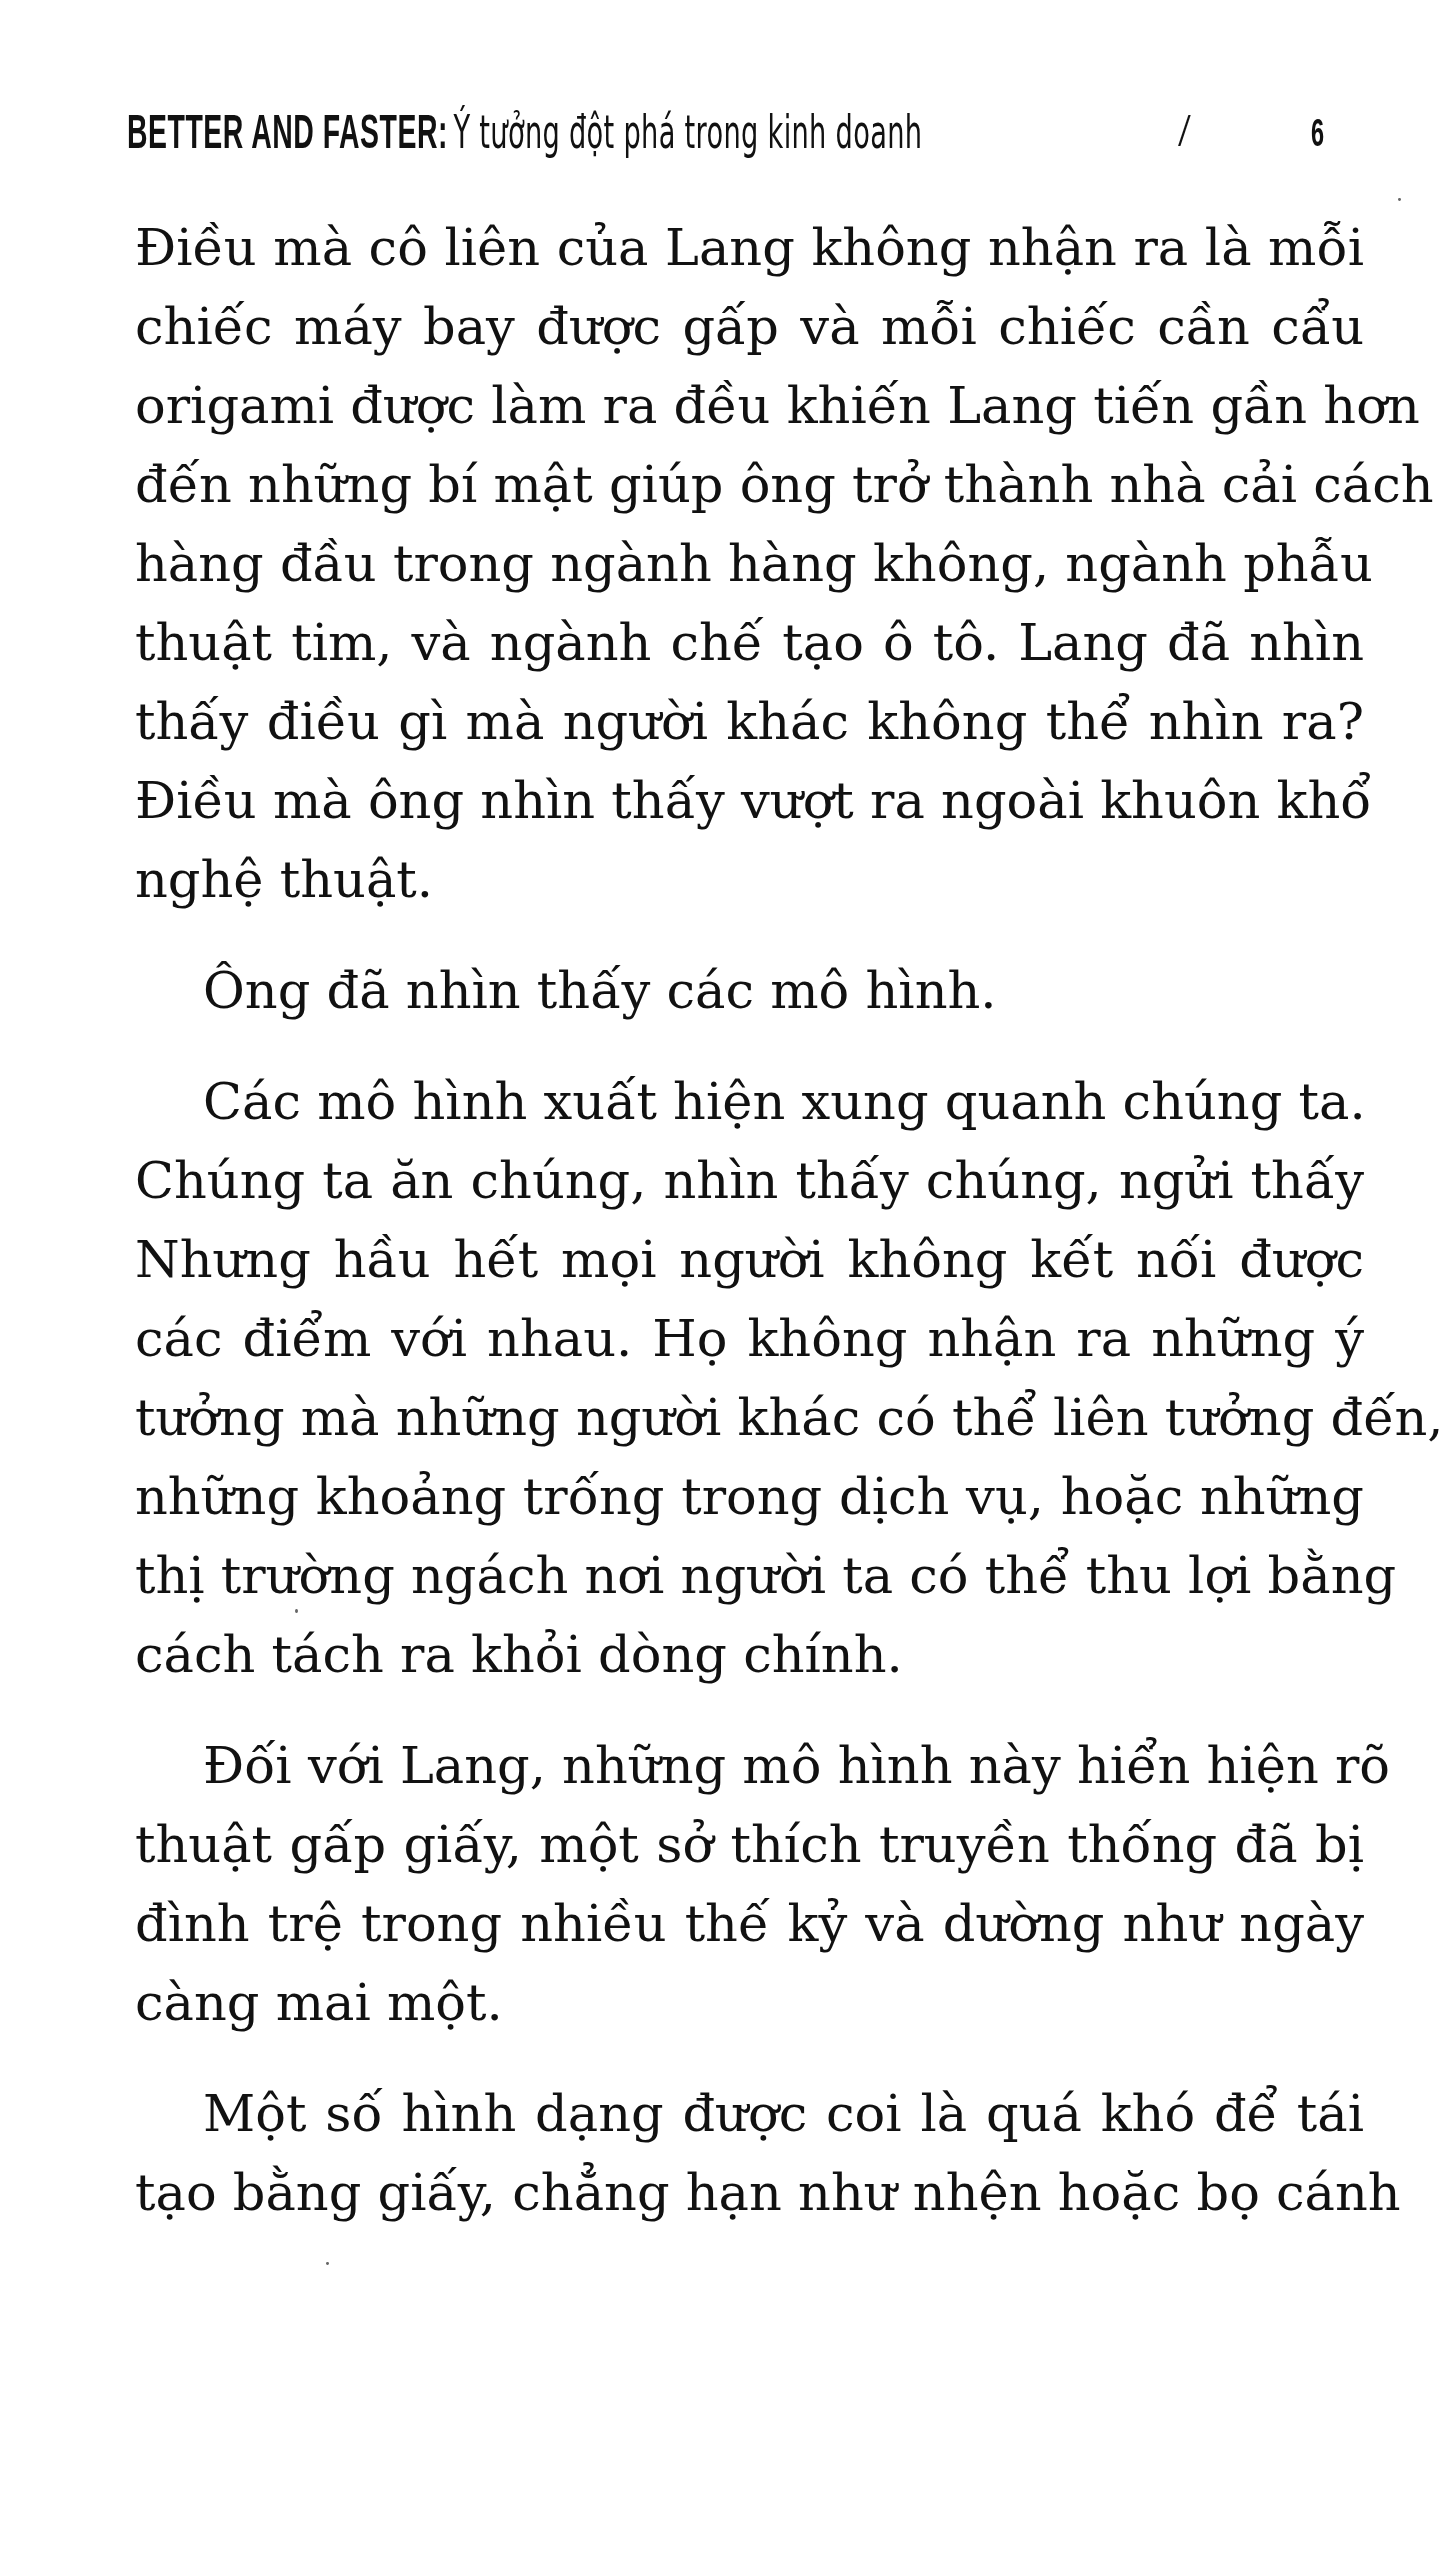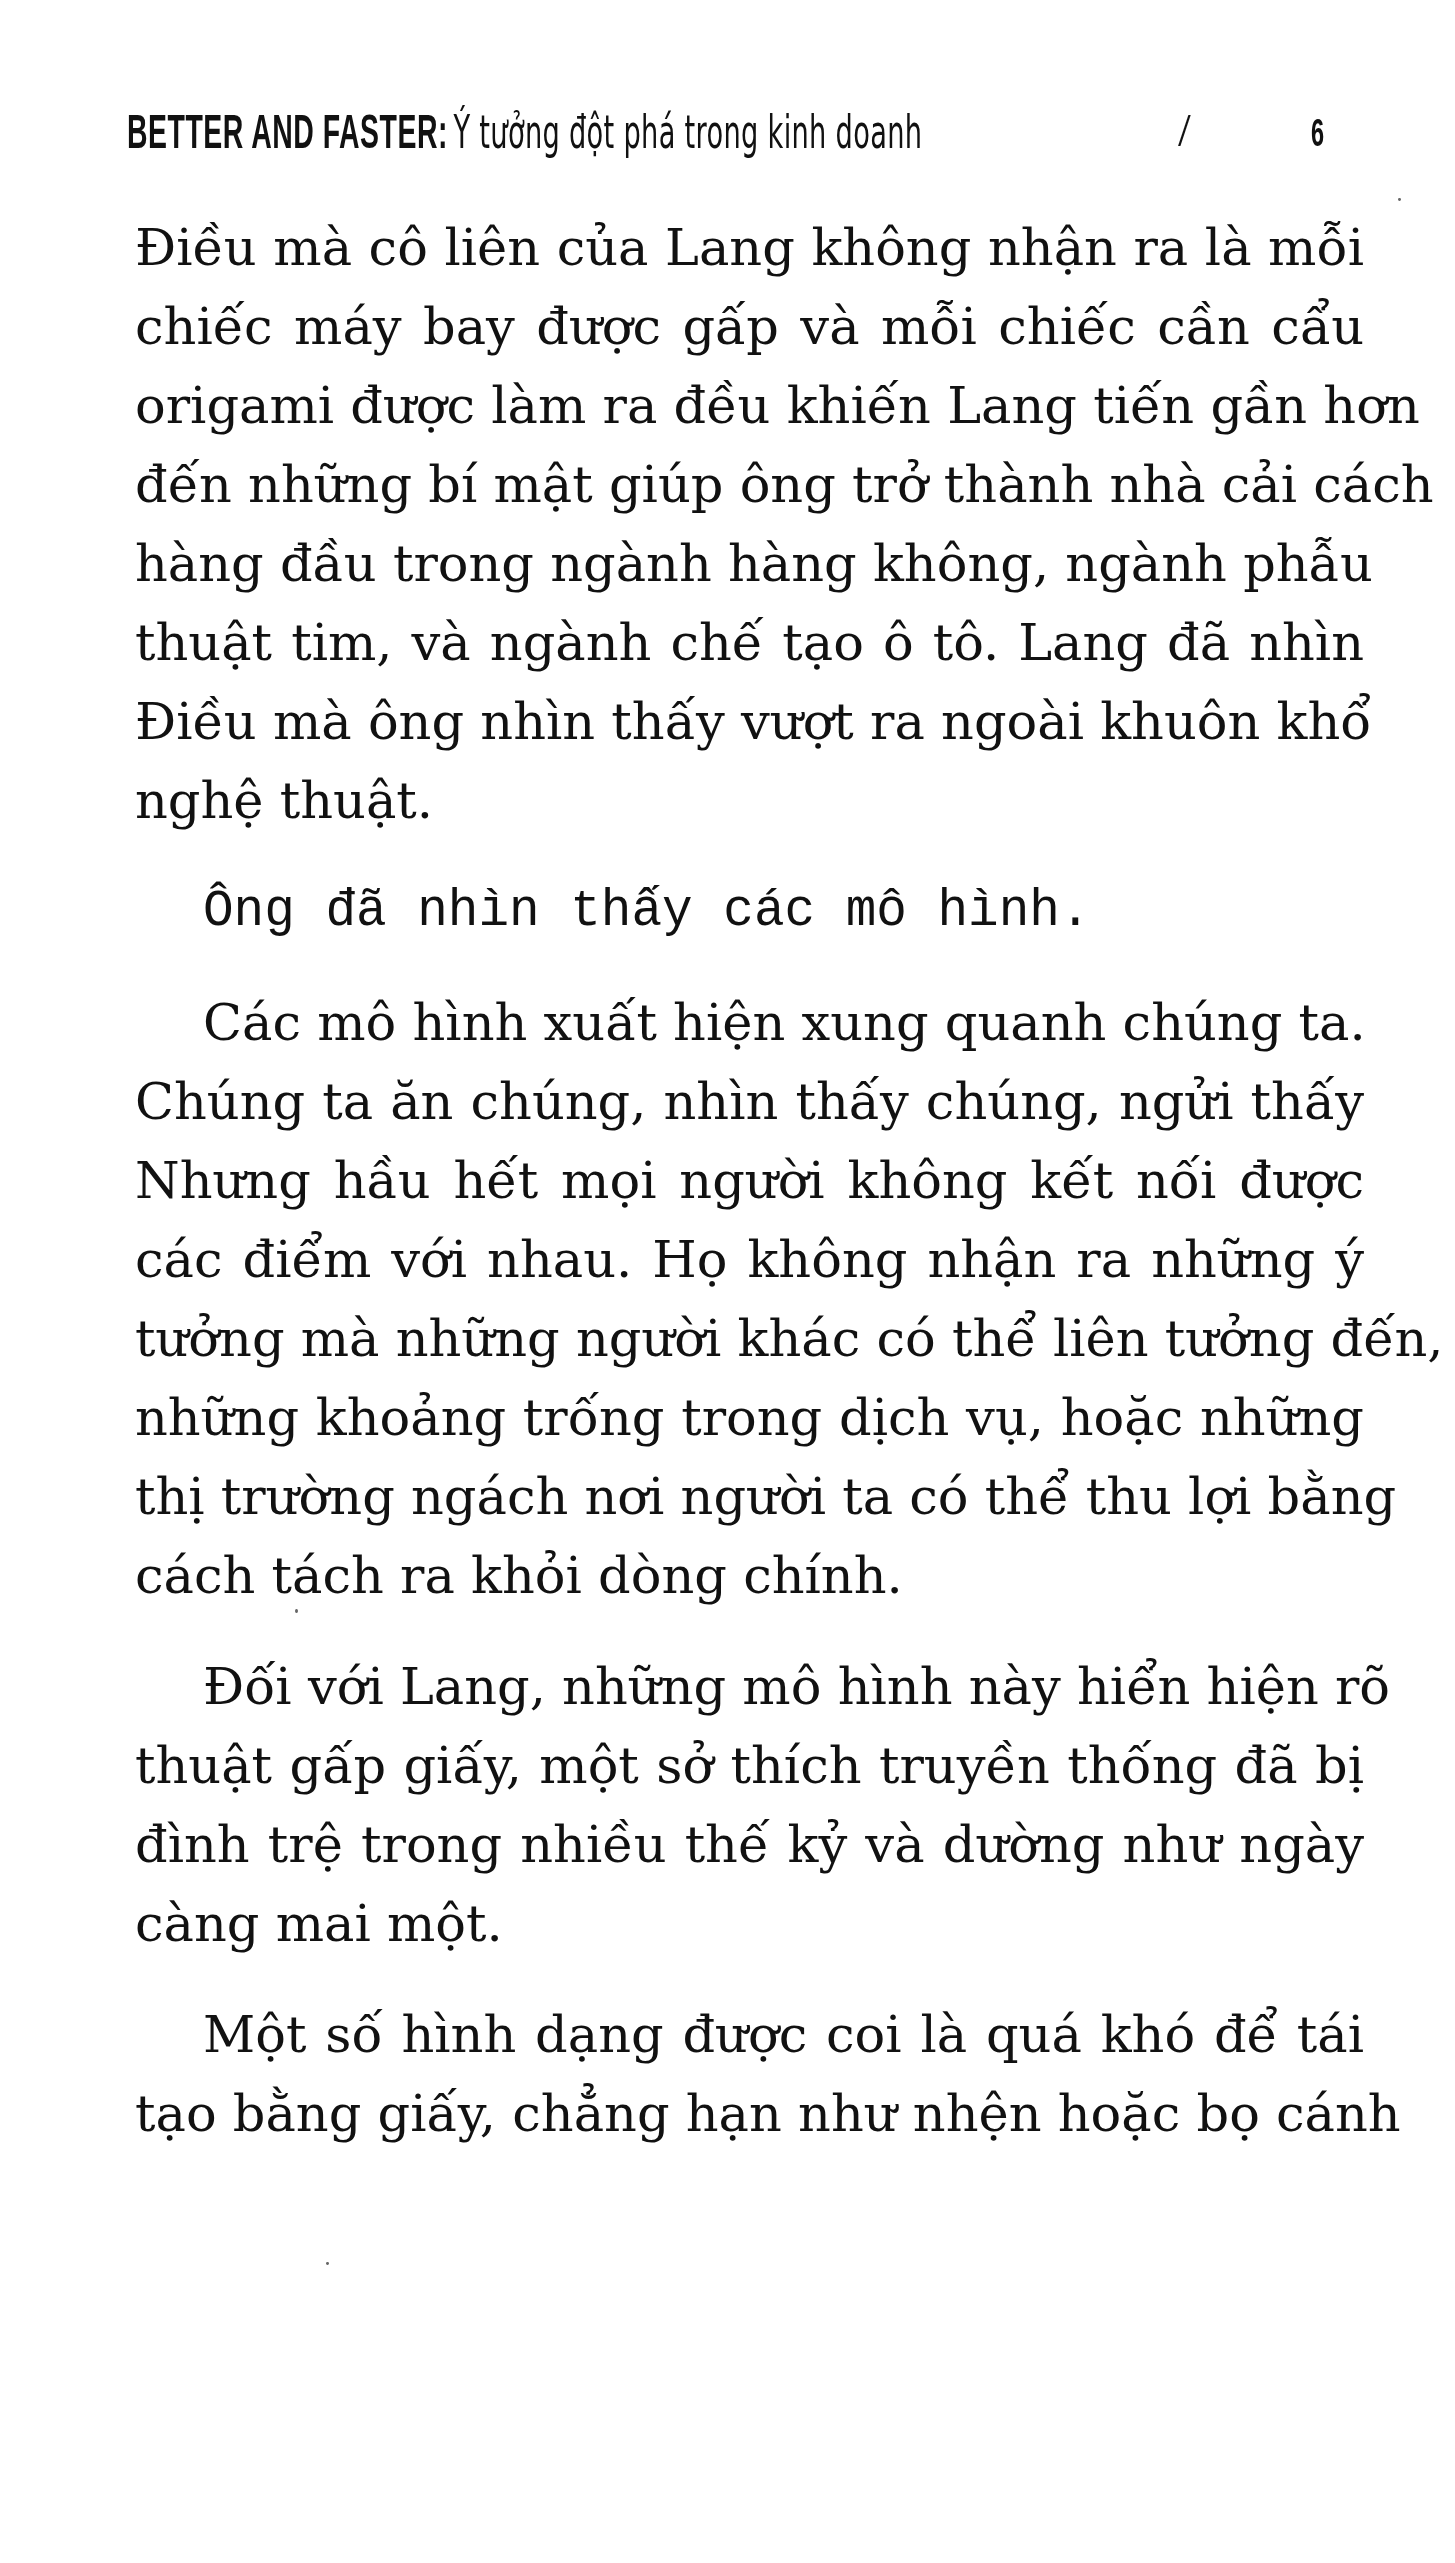--- a/index.html
+++ b/index.html
@@ -96,21 +96,20 @@
     }
     .para .line.last {
       text-align-last: left;
     }
     .para .line.indent {
       padding-left: 68px;
       width: 1161px;
     }
     .para.single .line {
       text-align-last: left;
-      font-family: Liberation Mono, monospace;
     }
 
     
     .speck {
       position: absolute;
       background: #666;
       border-radius: 50%;
     }
   </style>
 </head>
@@ -128,20 +127,21 @@
 
   <div class="body-text">
 
     <div class="para">
       <span class="line">Điều mà cô liên của Lang không nhận ra là mỗi</span>
       <span class="line">chiếc máy bay được gấp và mỗi chiếc cần cẩu</span>
       <span class="line">origami được làm ra đều khiến Lang tiến gần hơn</span>
       <span class="line">đến những bí mật giúp ông trở thành nhà cải cách</span>
       <span class="line">hàng đầu trong ngành hàng không, ngành phẫu</span>
       <span class="line">thuật tim, và ngành chế tạo ô tô. Lang đã nhìn</span>
+      <span class="line">thấy điều gì mà người khác không thể nhìn ra?</span>
       <span class="line">Điều mà ông nhìn thấy vượt ra ngoài khuôn khổ</span>
       <span class="line last">nghệ thuật.</span>
     </div>
 
     <div class="para single">
       <span class="line indent last">Ông đã nhìn thấy các mô hình.</span>
     </div>
 
     <div class="para">
       <span class="line indent">Các mô hình xuất hiện xung quanh chúng ta.</span>

